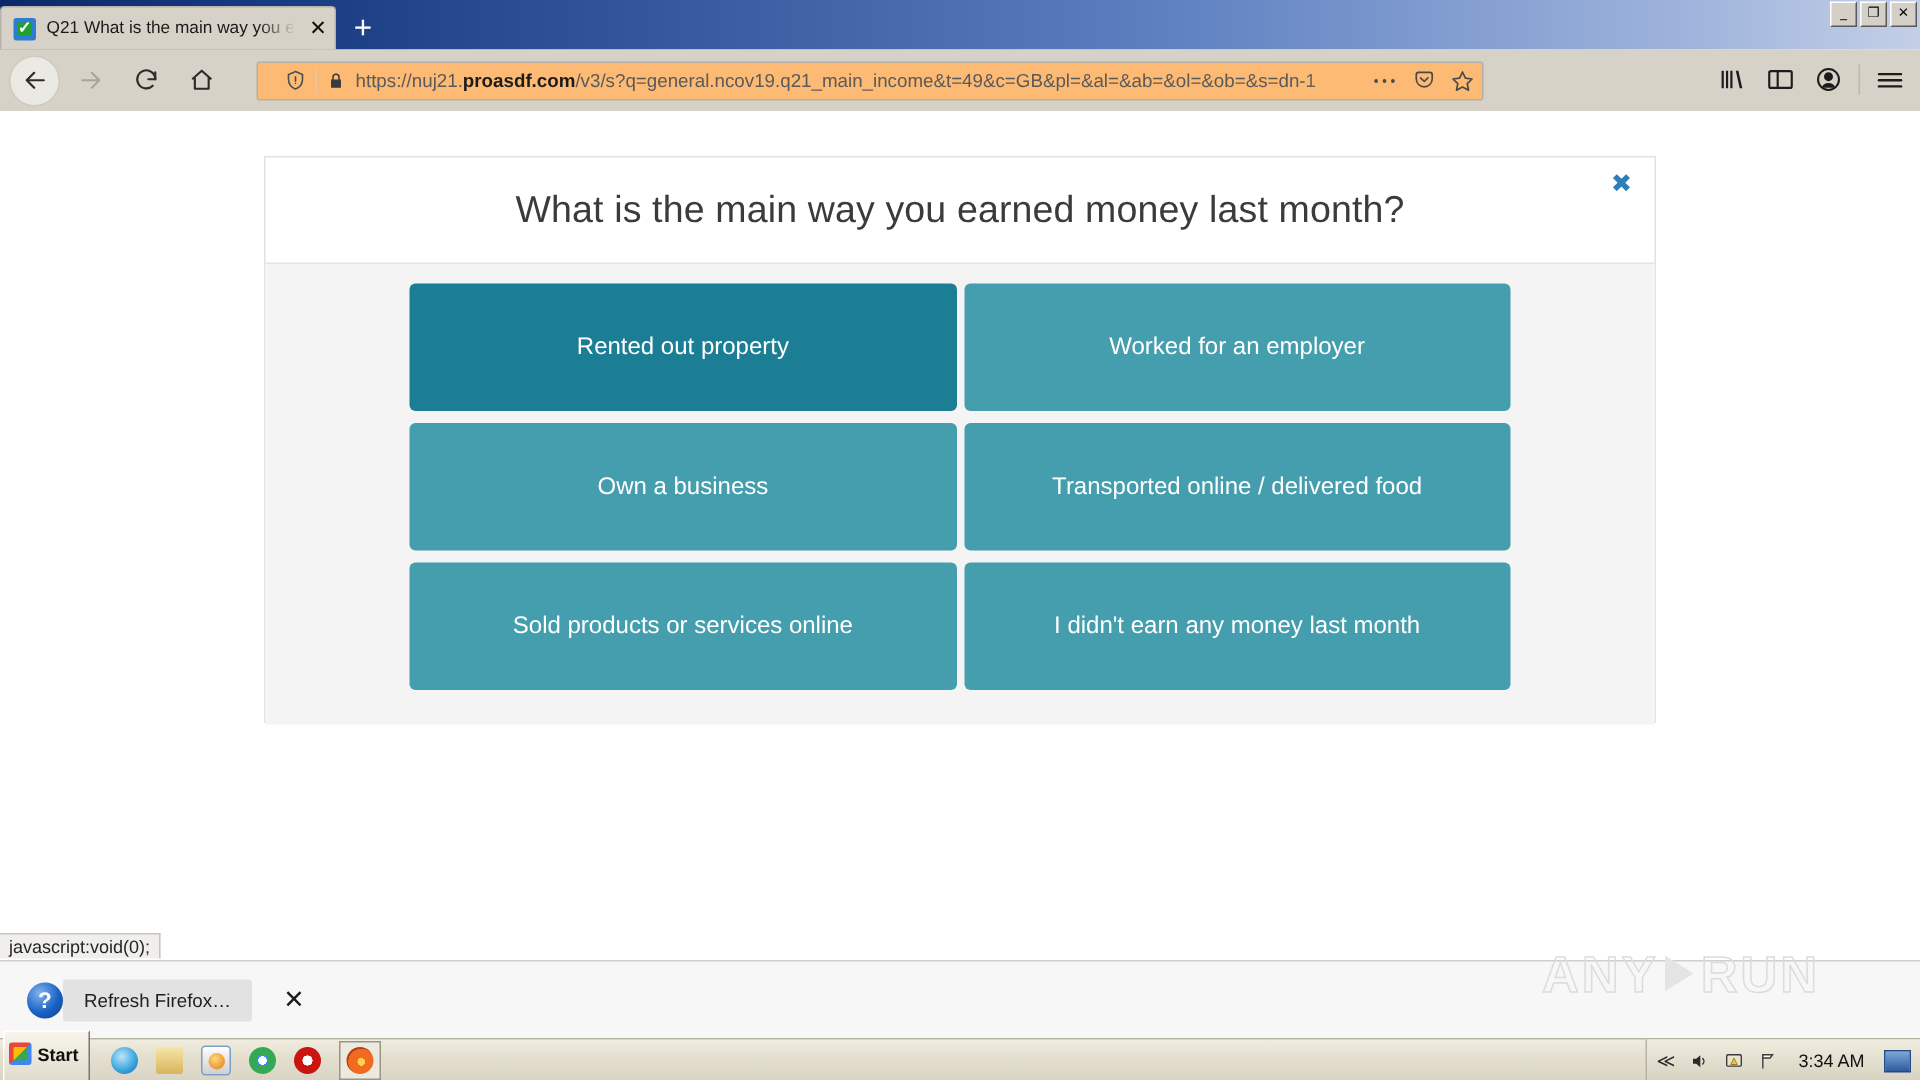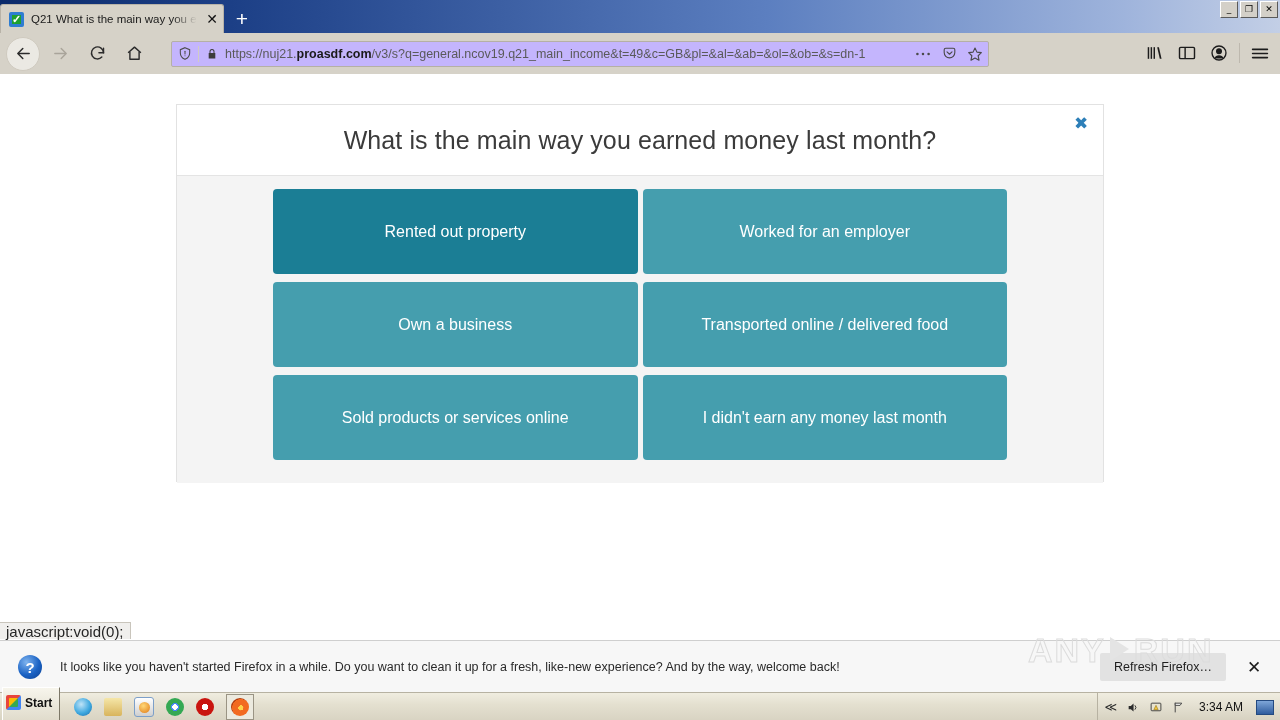--- a/index.html
+++ b/index.html
@@ -70,22 +70,22 @@
     display:flex;align-items:center;justify-content:center;
     color:#2b2b2b;
   }
   .navbtn.back{
     background:#ebe9e3;border-radius:50%;width:32px;height:32px;margin-left:6px;
     border:1px solid #cfcabf;
   }
   .navbtn.fwd{color:#a9a49a;}
   .urlbar{
     flex:0 0 auto;width:818px;height:26px;margin-left:20px;
-    background:#c4b5fd;border:1px solid #b5b0a5;border-radius:2px;
-    display:flex;align-items:center;box-sizing:border-box;
+    background:#fdba74;border:1px solid #b5b0a5;border-radius:2px;
+    display:flex;align-items:center;box-sizing:border-box;padding-left:12px;
   }
   .url-shield{width:26px;display:flex;align-items:center;justify-content:center;color:#4d4d4d;}
   .url-sep{width:1px;height:16px;background:#d0ccc4;}
   .url-lock{width:26px;display:flex;align-items:center;justify-content:center;color:#3b3b3b;}
   .url-text{
     flex:1 1 auto;font-size:12.5px;color:#5a5a5a;white-space:nowrap;overflow:hidden;
     -webkit-mask-image:linear-gradient(to right,#000 94%,transparent 100%);
     mask-image:linear-gradient(to right,#000 94%,transparent 100%);
   }
   .url-text b{color:#1b1b1b;font-weight:700;}
@@ -126,21 +126,21 @@
     display:flex;align-items:center;justify-content:center;
     color:#ffffff;font-size:16px;text-align:center;
     box-sizing:border-box;padding:4px 10px;
   }
 
   
   .statusbar{
     position:absolute;left:0;top:548px;height:17px;
     background:#f0efed;border:1px solid #c9c5bc;border-left:none;border-bottom:none;
     padding:0 6px;display:flex;align-items:center;
-    font-size:15px;color:#262626;box-sizing:border-box;
+    font-size:12px;color:#262626;box-sizing:border-box;
   }
 
   
   .notifybar{
     position:absolute;top:640px;left:0;width:1280px;height:52px;
     background:#f7f7f7;border-top:1px solid #cfcfcf;
     display:flex;align-items:center;
   }
   .notify-icon{
     width:24px;height:24px;margin-left:18px;border-radius:50%;
@@ -370,21 +370,20 @@
           </div>
       </div>
     </div>
   </div>
 
   <div class="statusbar">javascript:void(0);</div>
 </div>
 
 <div class="notifybar">
   <div class="notify-icon">?</div>
-  <div class="notify-text">It looks like you haven't started Firefox in a while. Do you want to clean it up for a fresh, like-new experience? And by the way, welcome back!</div>
   <button class="notify-btn">Refresh Firefox…</button>
   <div class="notify-close">✕</div>
 </div>
 
 <div class="watermark">
   <span>ANY</span>
   <span class="play"></span>
   <span>RUN</span>
 </div>
 

